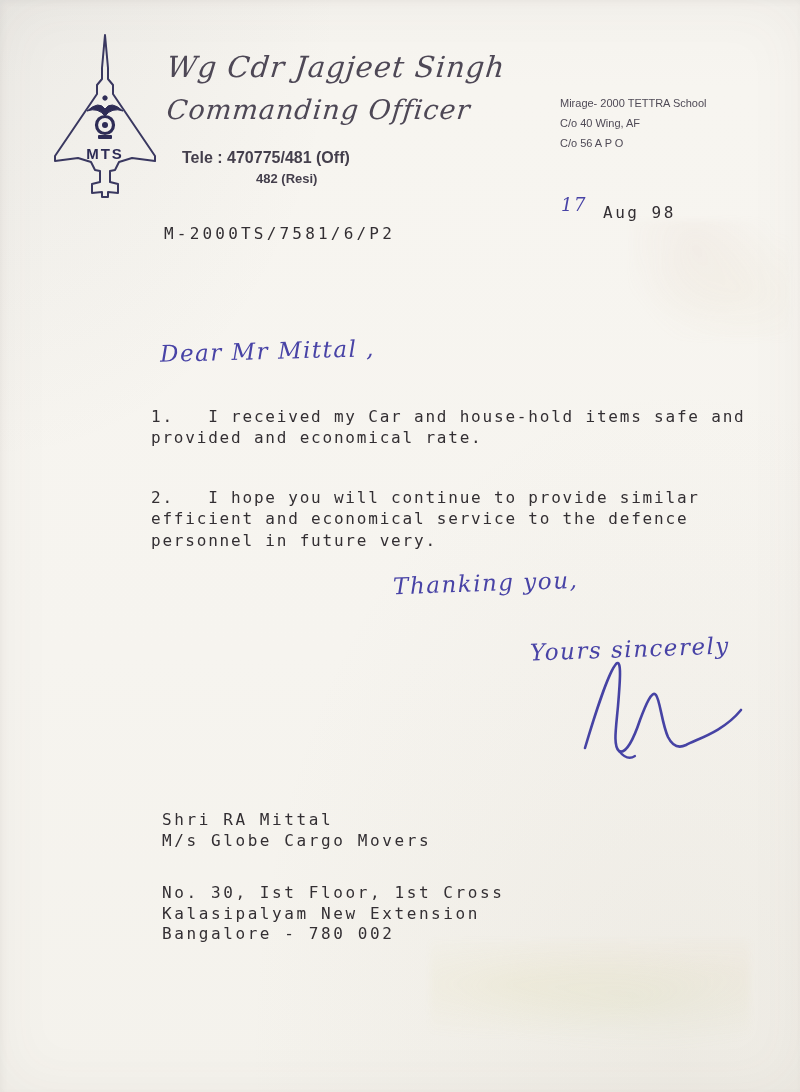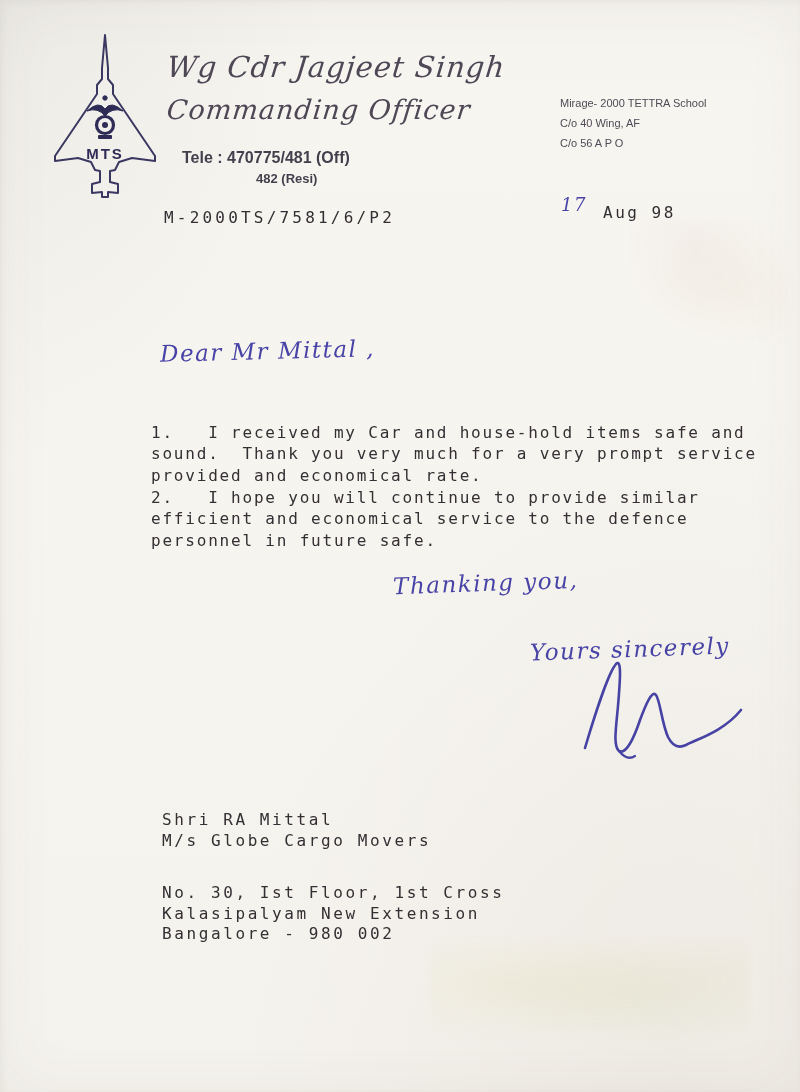--- a/index.html
+++ b/index.html
@@ -82,57 +82,56 @@
 
   <div class="abs sans-head" style="left:167px;top:149px;font-size:16px;margin-left:15px;">Tele : 470775/481 (Off)</div>
   <div class="abs sans-head" style="left:256px;top:171px;font-size:13px;">482 (Resi)</div>
 
   <div class="abs unit-block" style="left:560px;top:93px;font-size:11px;color:#4f4a56;font-weight:normal;font-family:'Liberation Sans',sans-serif;">
     <div>Mirage- 2000 TETTRA School</div>
     <div>C/o 40 Wing, AF</div>
     <div>C/o 56 A P O</div>
   </div>
 
-  <div class="abs typed" style="left:164px;top:208px;letter-spacing:3.2px;">M-2000TS/7581/6/P2</div>
+  <div class="abs typed" style="left:164px;top:224px;letter-spacing:3.2px;">M-2000TS/7581/6/P2</div>
   <div class="abs hand" style="left:561px;top:194px;font-size:18px;">17</div>
   <div class="abs typed" style="left:603px;top:203px;letter-spacing:2.5px;text-align:center;">Aug 98</div>
 
   <div class="abs ghost" style="left:630px;top:220px;width:160px;height:120px;background:
     radial-gradient(ellipse at 40% 20%, rgba(205,175,160,0.18) 0%, rgba(205,175,160,0) 60%),
     radial-gradient(ellipse at 70% 60%, rgba(210,190,150,0.15) 0%, rgba(210,190,150,0) 65%);"></div>
   <div class="abs ghost" style="left:430px;top:940px;width:320px;height:110px;background:
     radial-gradient(ellipse at 25% 40%, rgba(215,205,130,0.20) 0%, rgba(215,205,130,0) 60%),
     radial-gradient(ellipse at 65% 55%, rgba(190,210,150,0.16) 0%, rgba(190,210,150,0) 60%),
     radial-gradient(ellipse at 90% 30%, rgba(220,190,140,0.14) 0%, rgba(220,190,140,0) 60%);"></div>
 
   <div class="abs hand" style="left:160px;top:338px;font-size:23px;transform:rotate(-1.5deg);">Dear Mr Mittal ,</div>
 
-  <div class="abs" style="left:151px;top:422px;">
+  <div class="abs" style="left:151px;top:406px;">
     <div class="typed typed-line">1.   I received my Car and house-hold items safe and</div>
-    <div class="typed typed-line">sound.  Thank you very much for a very prompt service</div>
     <div class="typed typed-line">provided and economical rate.</div>
   </div>
 
   <div class="abs" style="left:151px;top:487px;">
     <div class="typed typed-line">2.   I hope you will continue to provide similar</div>
     <div class="typed typed-line">efficient and economical service to the defence</div>
-    <div class="typed typed-line">personnel in future safe.</div>
+    <div class="typed typed-line">personnel in future very.</div>
   </div>
 
   <div class="abs hand" style="left:393px;top:570px;font-size:23px;transform:rotate(-2deg);">Thanking you,</div>
   <div class="abs hand" style="left:530px;top:636px;font-size:23px;transform:rotate(-2deg);">Yours sincerely</div>
 
   <div class="abs" style="left:575px;top:652px;width:170px;height:118px;">
     <svg width="170" height="118" viewBox="0 0 170 118">
       <path d="M10,96 C20,62 34,20 41,12 C47,6 45,30 43,54 C41,76 38,94 44,99 C51,103 59,86 65,68 C71,52 77,38 81,43 C85,48 87,72 93,85 C97,93 103,97 111,93 C122,87 148,80 166,58" fill="none" stroke="#4643a4" stroke-width="2.6" stroke-linecap="round" stroke-linejoin="round"></path>
       <path d="M44,99 C48,104 54,108 60,104" fill="none" stroke="#4643a4" stroke-width="2.2" stroke-linecap="round"></path>
     </svg>
   </div>
 
   <div class="abs" style="left:162px;top:810px;">
     <div class="typed" style="line-height:20.6px;letter-spacing:2.6px;">Shri RA Mittal</div>
     <div class="typed" style="line-height:20.6px;letter-spacing:2.6px;">M/s Globe Cargo Movers</div>
     <div class="typed" style="line-height:20.6px;letter-spacing:2.6px;margin-top:32px;">No. 30, Ist Floor, 1st Cross</div>
     <div class="typed" style="line-height:20.6px;letter-spacing:2.6px;">Kalasipalyam New Extension</div>
-    <div class="typed" style="line-height:20.6px;letter-spacing:2.6px;">Bangalore - 980 002</div>
+    <div class="typed" style="line-height:20.6px;letter-spacing:2.6px;">Bangalore - 780 002</div>
   </div>
 
 </div>
 
 </body></html>

